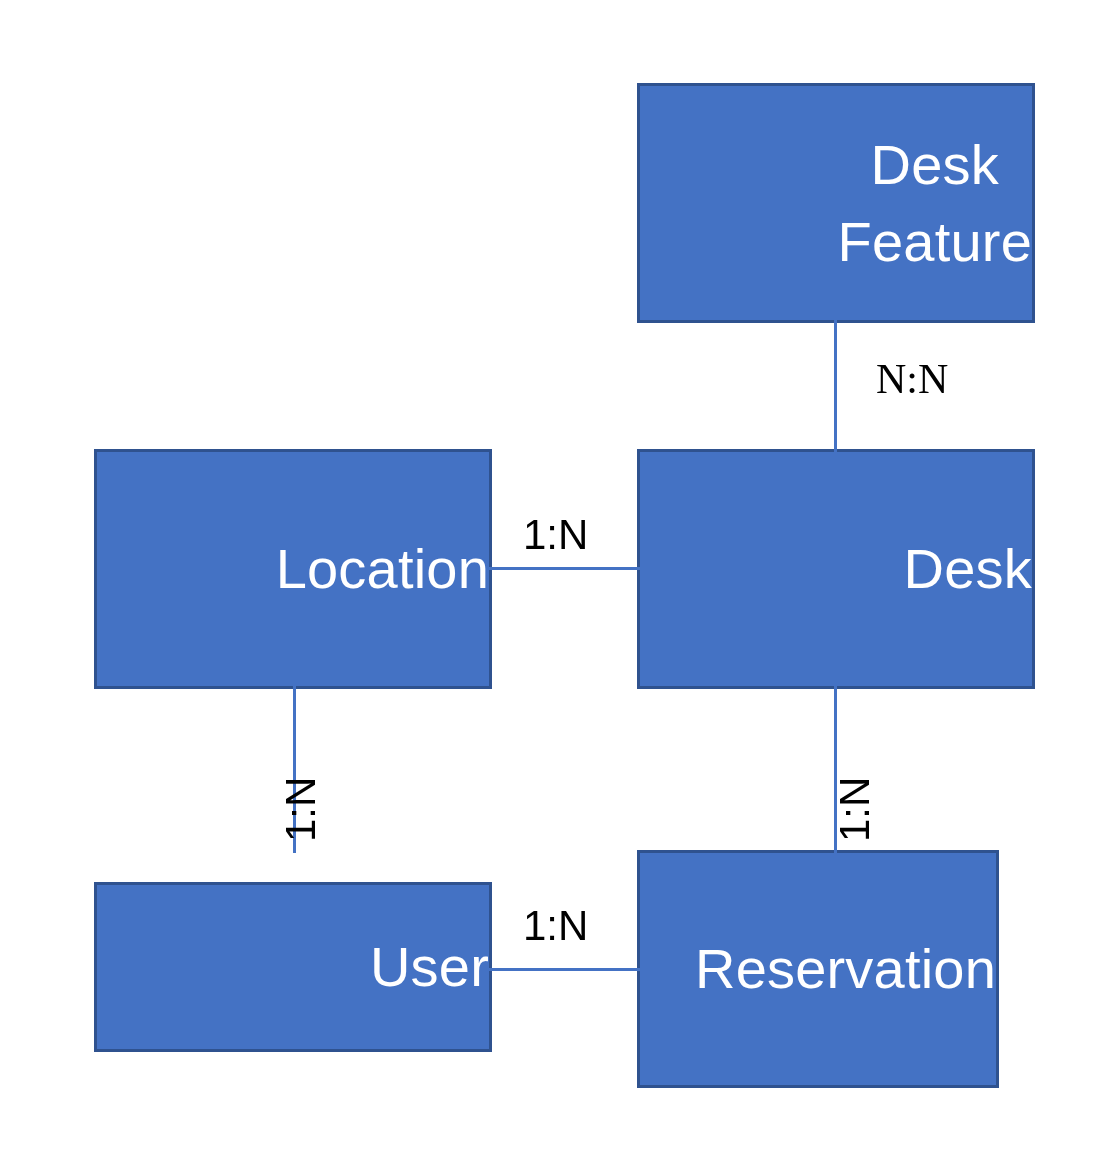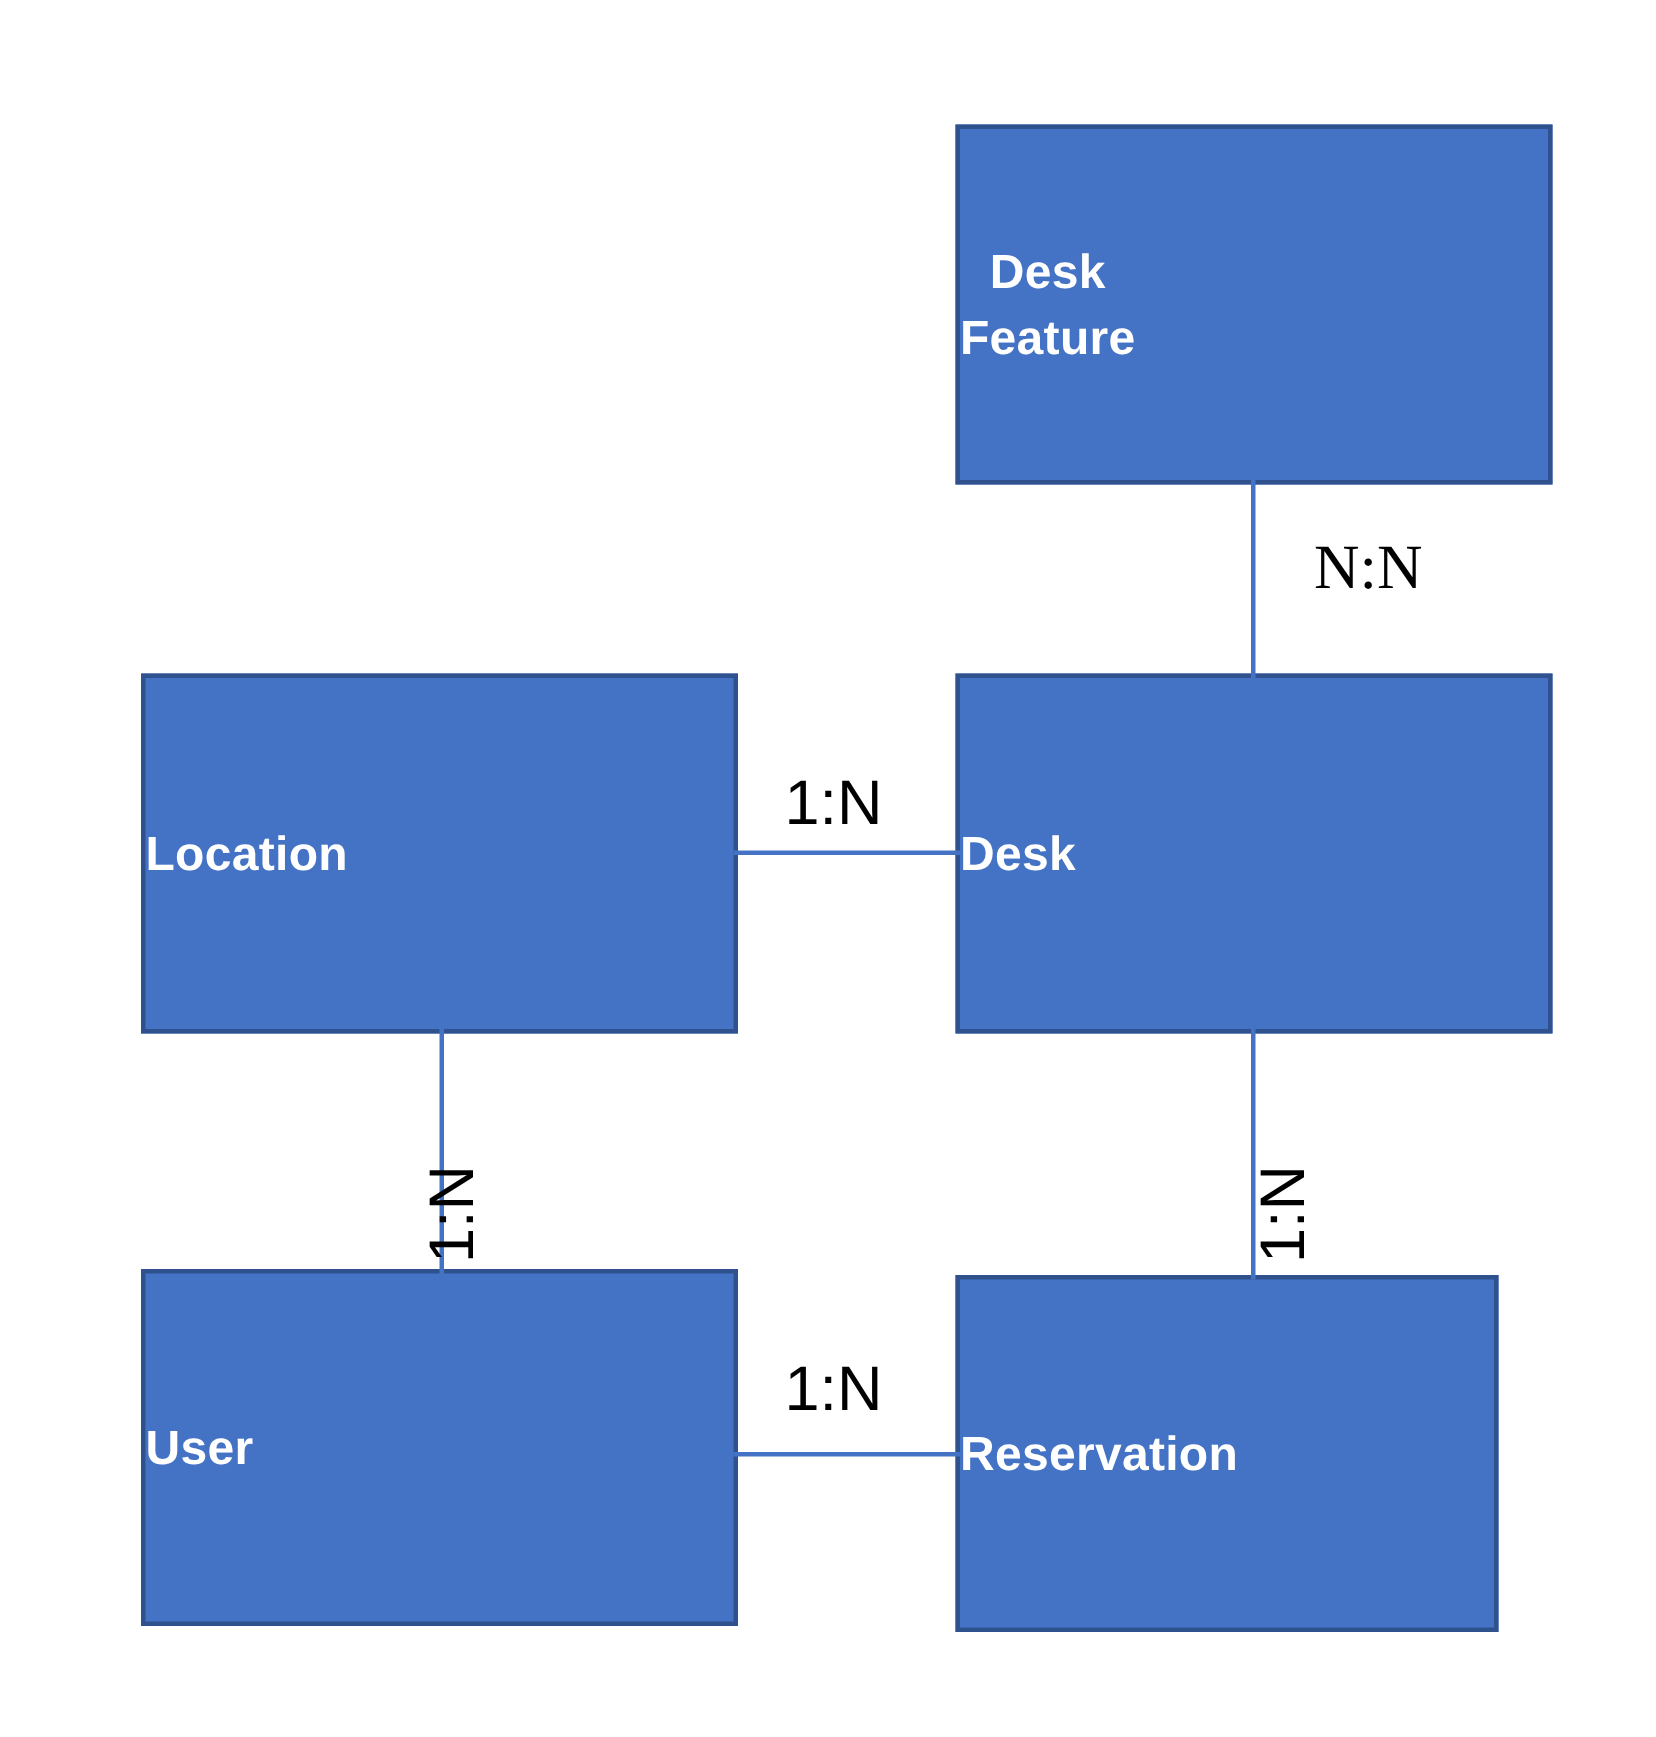--- a/index.html
+++ b/index.html
@@ -21,35 +21,35 @@
   }
 
   
   .entity {
     position: absolute;
     box-sizing: border-box;
     background: #4472C4;
     border: 3px solid #2F528F;
     display: flex;
     align-items: center;
-    justify-content: flex-start;
+    justify-content: flex-end;
     text-align: center;
     color: #ffffff;
-    font-size: 32px;
-    font-weight: 700;
+    font-size: 56px;
+    font-weight: 400;
     line-height: 1.38;
     letter-spacing: 0.2px;
     white-space: pre-line;
     user-select: none;
   }
 
   .entity-deskfeature { left: 637px; top: 83px;  width: 398px; height: 240px; }
   .entity-location    { left: 94px;  top: 449px; width: 398px; height: 240px; }
   .entity-desk        { left: 637px; top: 449px; width: 398px; height: 240px; }
-  .entity-user        { left: 94px;  top: 846px; width: 398px; height: 238px; }
+  .entity-user        { left: 94px;  top: 882px; width: 398px; height: 170px; }
   .entity-reservation { left: 637px; top: 850px; width: 362px; height: 238px; }
 
   
   .conn {
     position: absolute;
     background: #4472C4;
   }
   .conn-v { width: 3px; }
   .conn-h { height: 3px; }
 

